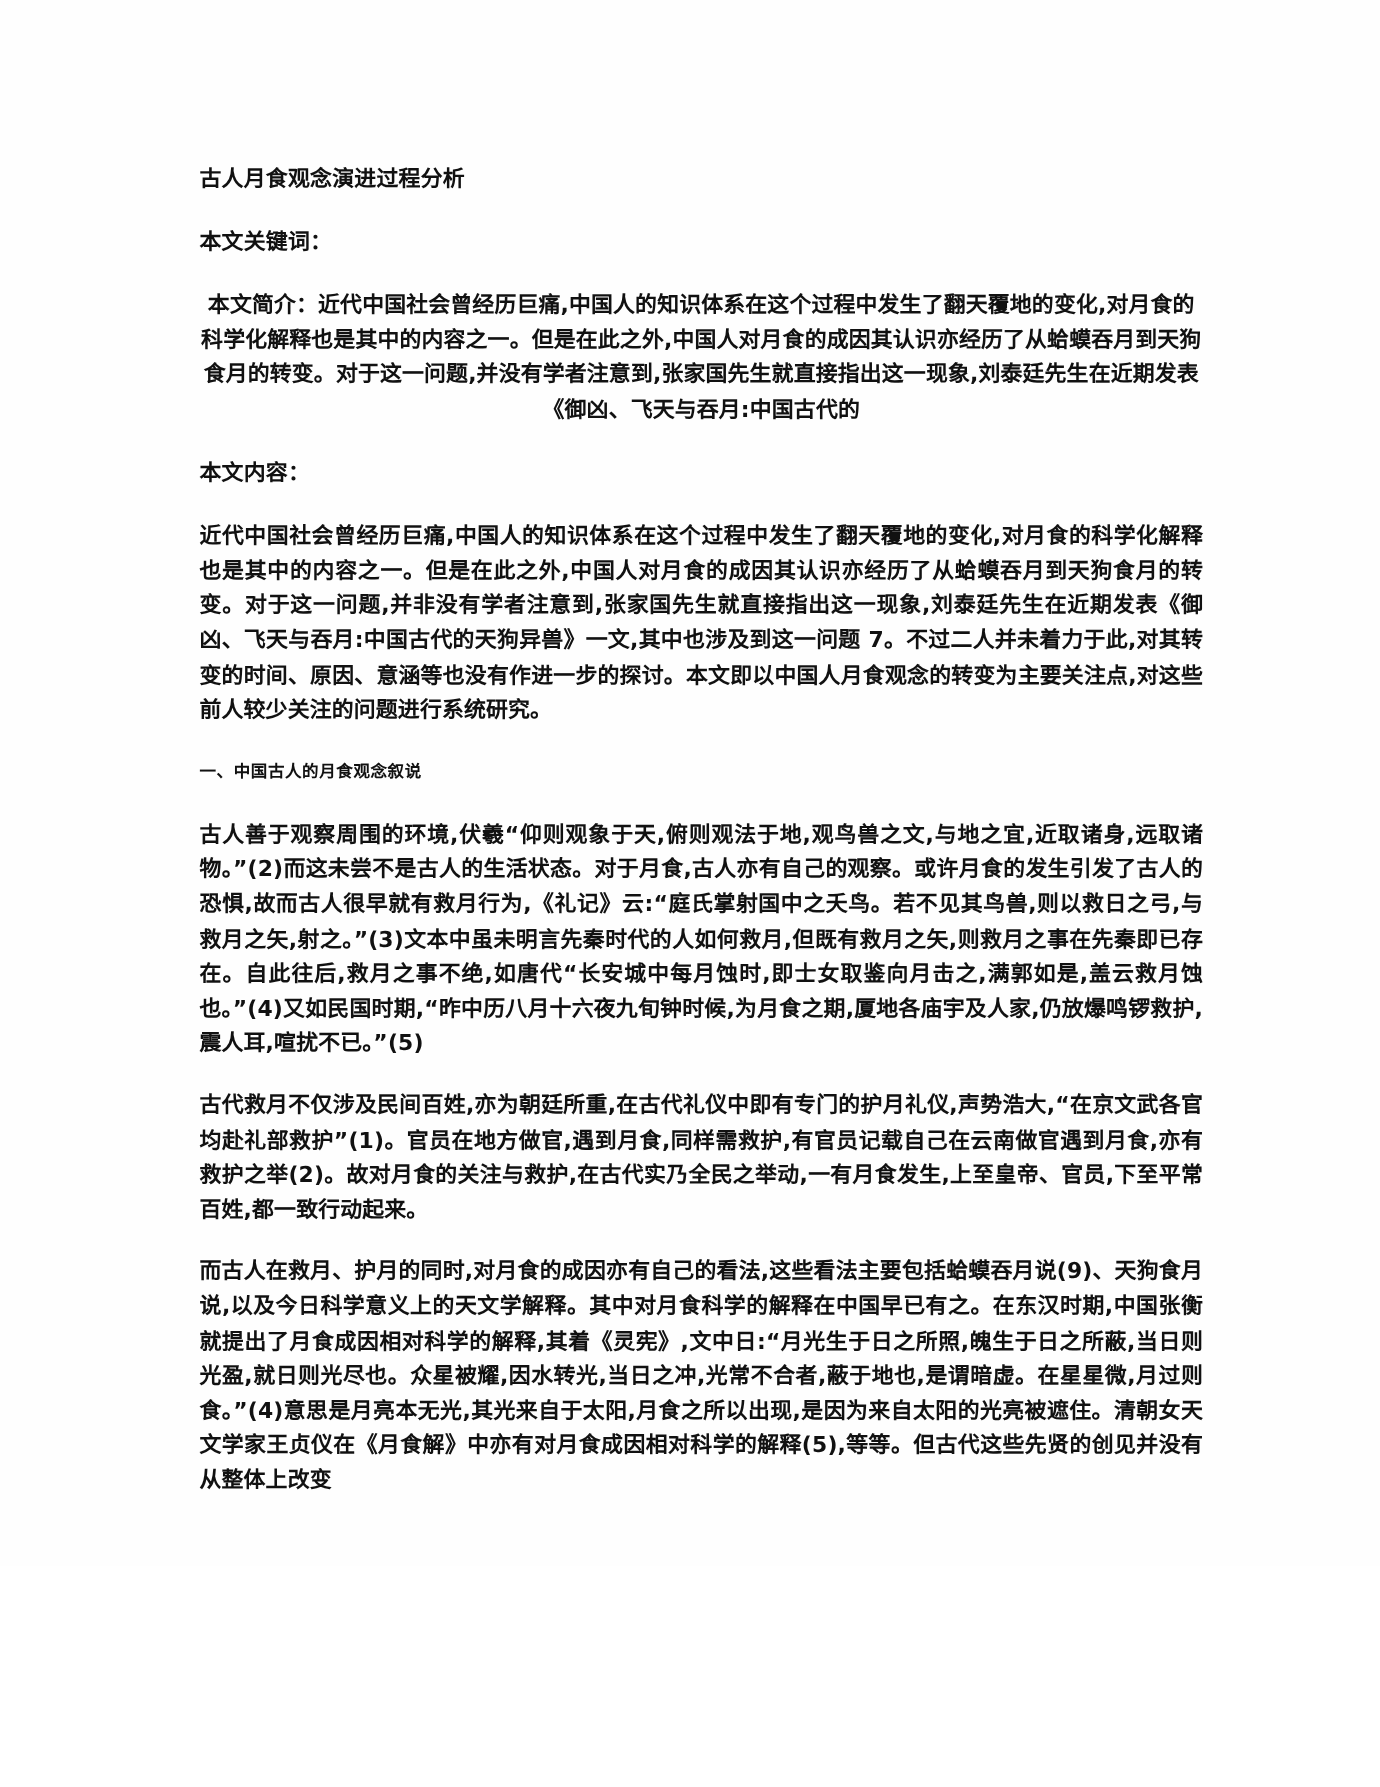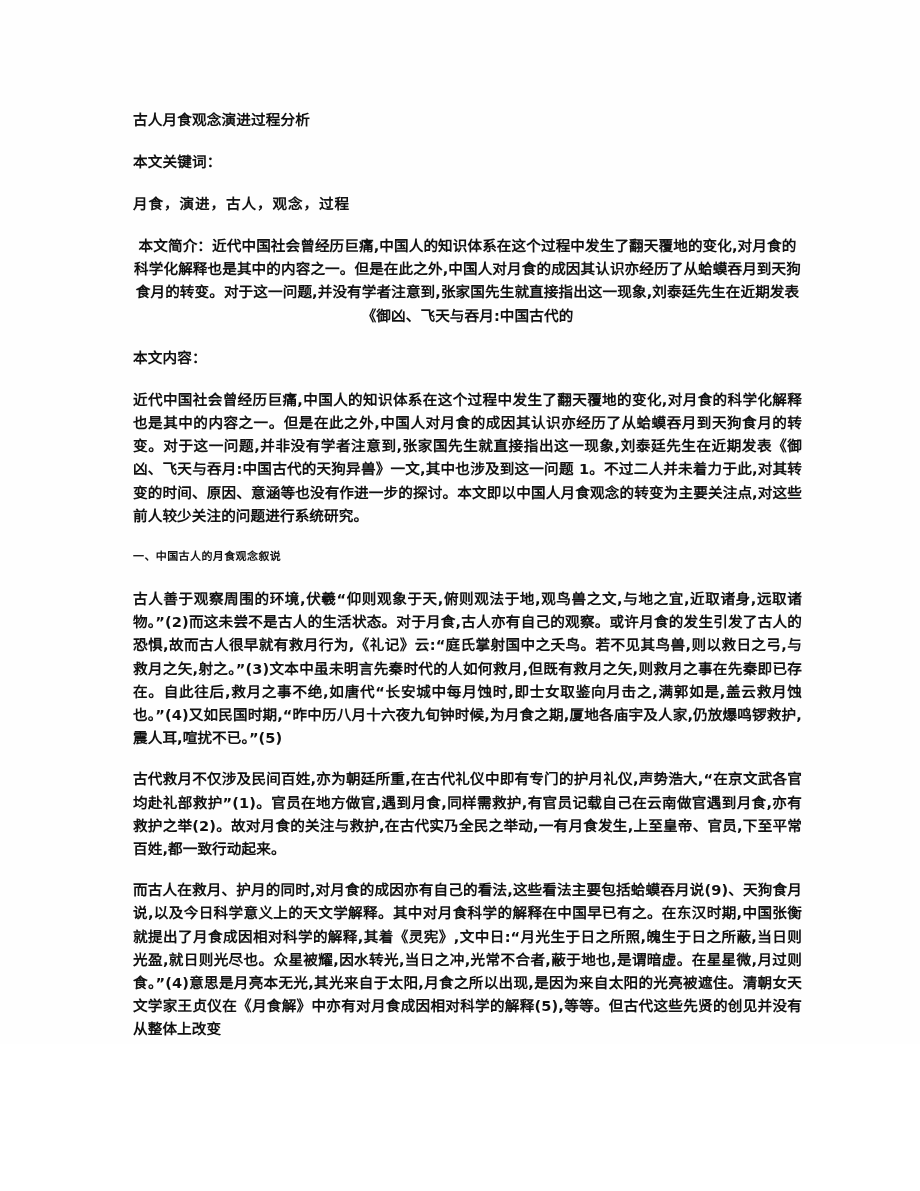--- a/index.html
+++ b/index.html
@@ -81,27 +81,26 @@
 </style>
 </head>
 <body>
 
 <div id="page">
 
   <div class="doc-title">古人月食观念演进过程分析</div>
 
   <div class="label-line">本文关键词：</div>
 
-  <div class="keywords">月食，演进，古人，观念，过程</div>
 
   <div class="abstract">本文简介：近代中国社会曾经历巨痛,中国人的知识体系在这个过程中发生了翻天覆地的变化,对月食的科学化解释也是其中的内容之一。但是在此之外,中国人对月食的成因其认识亦经历了从蛤蟆吞月到天狗食月的转变。对于这一问题,并没有学者注意到,张家国先生就直接指出这一现象,刘泰廷先生在近期发表《御凶、飞天与吞月:中国古代的</div>
 
   <div class="label-line">本文内容：</div>
 
-  <p class="para">近代中国社会曾经历巨痛,中国人的知识体系在这个过程中发生了翻天覆地的变化,对月食的科学化解释也是其中的内容之一。但是在此之外,中国人对月食的成因其认识亦经历了从蛤蟆吞月到天狗食月的转变。对于这一问题,并非没有学者注意到,张家国先生就直接指出这一现象,刘泰廷先生在近期发表《御凶、飞天与吞月:中国古代的天狗异兽》一文,其中也涉及到这一问题 1。不过二人并未着力于此,对其转变的时间、原因、意涵等也没有作进一步的探讨。本文即以中国人月食观念的转变为主要关注点,对这些前人较少关注的问题进行系统研究。</p>
+  <p class="para">近代中国社会曾经历巨痛,中国人的知识体系在这个过程中发生了翻天覆地的变化,对月食的科学化解释也是其中的内容之一。但是在此之外,中国人对月食的成因其认识亦经历了从蛤蟆吞月到天狗食月的转变。对于这一问题,并非没有学者注意到,张家国先生就直接指出这一现象,刘泰廷先生在近期发表《御凶、飞天与吞月:中国古代的天狗异兽》一文,其中也涉及到这一问题 7。不过二人并未着力于此,对其转变的时间、原因、意涵等也没有作进一步的探讨。本文即以中国人月食观念的转变为主要关注点,对这些前人较少关注的问题进行系统研究。</p>
 
   <div class="section-heading">一、中国古人的月食观念叙说</div>
 
   <p class="para">古人善于观察周围的环境,伏羲“仰则观象于天,俯则观法于地,观鸟兽之文,与地之宜,近取诸身,远取诸物。”(2)而这未尝不是古人的生活状态。对于月食,古人亦有自己的观察。或许月食的发生引发了古人的恐惧,故而古人很早就有救月行为,《礼记》云:“庭氏掌射国中之夭鸟。若不见其鸟兽,则以救日之弓,与救月之矢,射之。”(3)文本中虽未明言先秦时代的人如何救月,但既有救月之矢,则救月之事在先秦即已存在。自此往后,救月之事不绝,如唐代“长安城中每月蚀时,即士女取鉴向月击之,满郭如是,盖云救月蚀也。”(4)又如民国时期,“昨中历八月十六夜九旬钟时候,为月食之期,厦地各庙宇及人家,仍放爆鸣锣救护,震人耳,喧扰不已。”(5)</p>
 
   <p class="para">古代救月不仅涉及民间百姓,亦为朝廷所重,在古代礼仪中即有专门的护月礼仪,声势浩大,“在京文武各官均赴礼部救护”(1)。官员在地方做官,遇到月食,同样需救护,有官员记载自己在云南做官遇到月食,亦有救护之举(2)。故对月食的关注与救护,在古代实乃全民之举动,一有月食发生,上至皇帝、官员,下至平常百姓,都一致行动起来。</p>
 
   <p class="para">而古人在救月、护月的同时,对月食的成因亦有自己的看法,这些看法主要包括蛤蟆吞月说(9)、天狗食月说,以及今日科学意义上的天文学解释。其中对月食科学的解释在中国早已有之。在东汉时期,中国张衡就提出了月食成因相对科学的解释,其着《灵宪》,文中日:“月光生于日之所照,魄生于日之所蔽,当日则光盈,就日则光尽也。众星被耀,因水转光,当日之冲,光常不合者,蔽于地也,是谓暗虚。在星星微,月过则食。”(4)意思是月亮本无光,其光来自于太阳,月食之所以出现,是因为来自太阳的光亮被遮住。清朝女天文学家王贞仪在《月食解》中亦有对月食成因相对科学的解释(5),等等。但古代这些先贤的创见并没有从整体上改变</p>
 
 </div>

